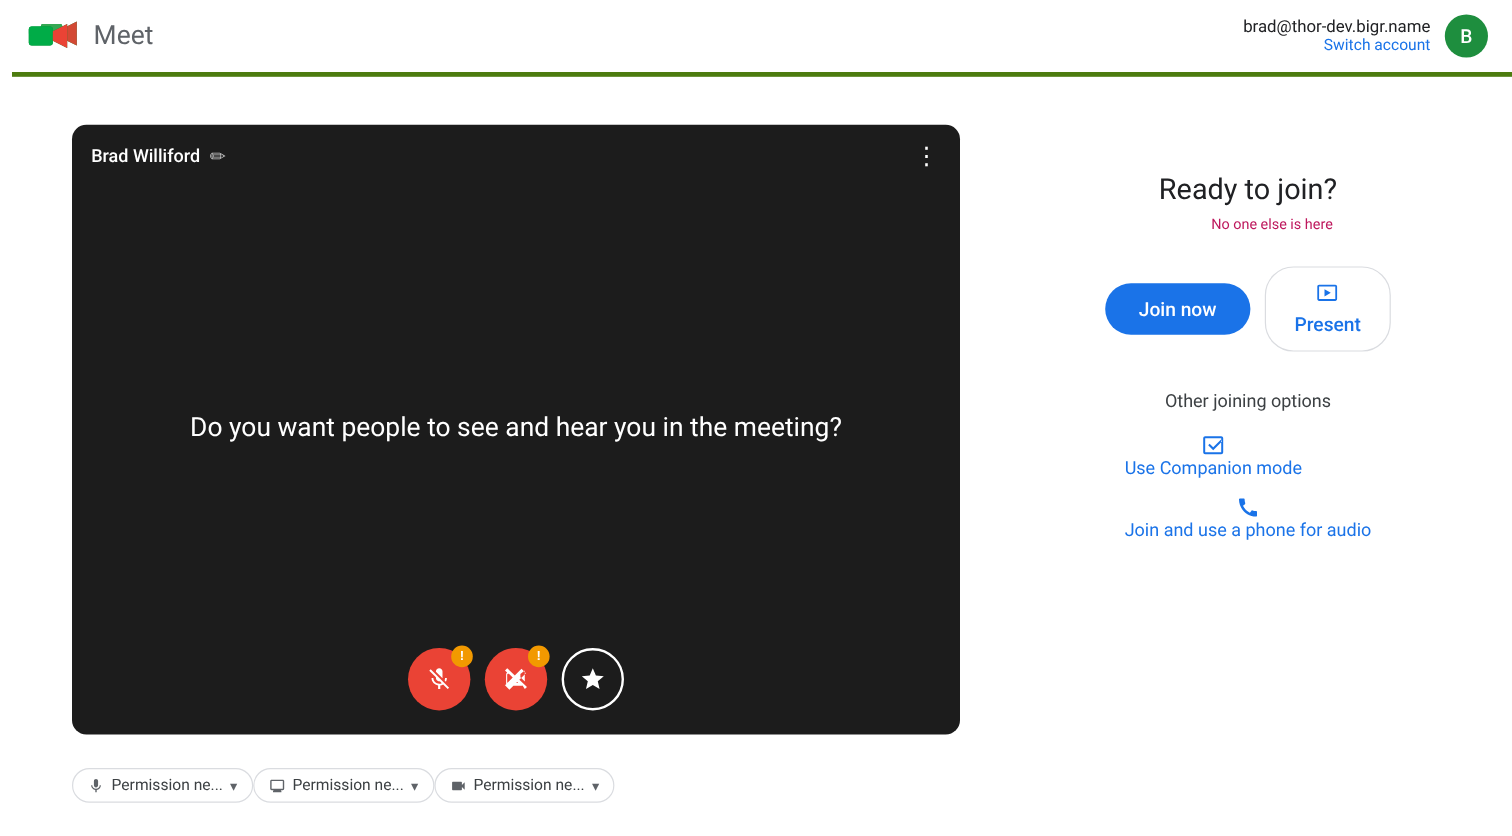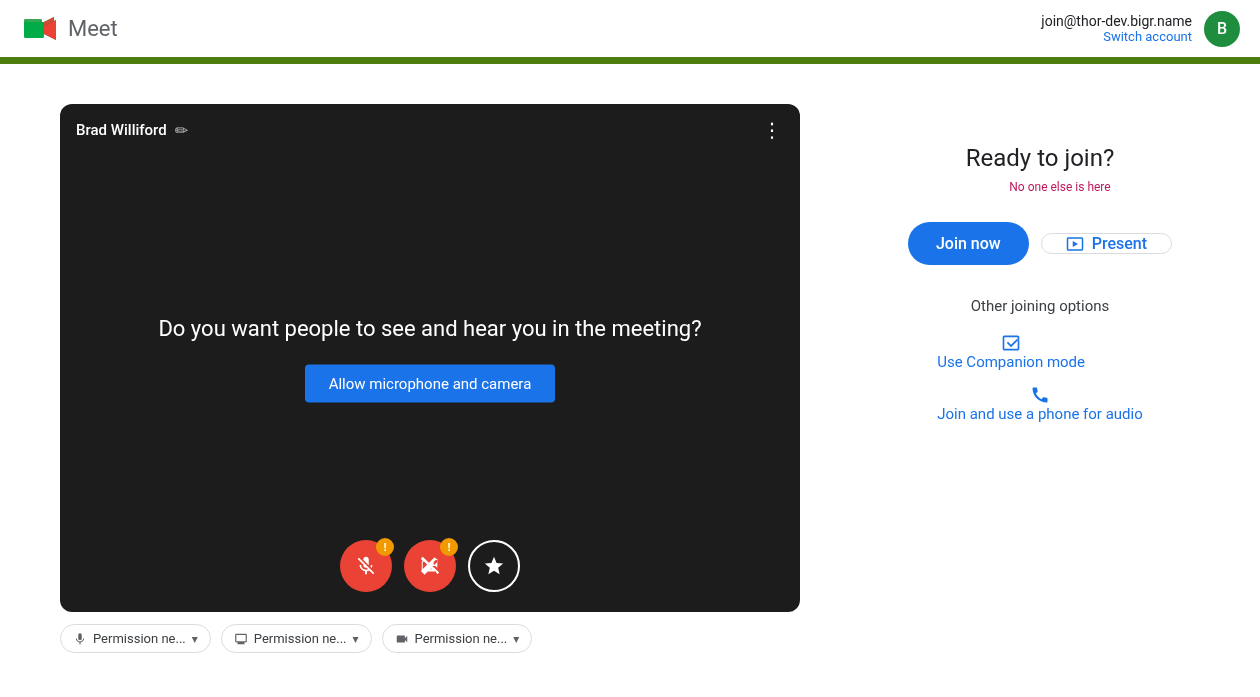--- a/index.html
+++ b/index.html
@@ -12,21 +12,22 @@
       overflow: hidden;
     }
 
     
     .header {
       display: flex;
       align-items: center;
       justify-content: space-between;
       padding: 8px 20px;
       height: 64px;
-      border-bottom: 7px solid #4d7c0f;
+      border-bottom: 4px solid #4d7c0f;
+      margin-left: 10px;
     }
     .logo-area {
       display: flex;
       align-items: center;
       gap: 8px;
     }
     .logo-icon {
       width: 40px;
       height: 40px;
     }
@@ -187,22 +188,21 @@
       font-size: 11px;
       font-weight: bold;
       display: flex;
       align-items: center;
       justify-content: center;
     }
 
     
     .permission-bar {
       display: flex;
-      gap: 10px;
-      margin-top: 0;
+      margin-top: 16px;
     }
     .permission-chip {
       display: flex;
       align-items: center;
       gap: 6px;
       border: 1px solid #dadce0;
       border-radius: 20px;
       padding: 6px 12px;
       font-size: 13px;
       color: #3c4043;
@@ -252,25 +252,26 @@
       font-family: inherit;
     }
     .present-btn {
       display: flex;
       align-items: center;
       gap: 8px;
       background: #fff;
       color: #1a73e8;
       border: 1px solid #dadce0;
       border-radius: 24px;
-      padding: 0 24px;
+      padding: 12px 24px;
       font-size: 16px;
       font-weight: 500;
       cursor: pointer;
       font-family: inherit;
+      flex-direction: column;
     }
     .other-options-title {
       font-size: 15px;
       color: #3c4043;
       margin-bottom: 18px;
     }
     .other-options {
       display: flex;
       flex-direction: column;
       gap: 14px;
@@ -312,21 +313,21 @@
         <polygon points="24,14 36,8 36,28 24,22" fill="#00832d"></polygon>
         <rect x="4" y="10" width="20" height="16" rx="2.5" fill="#00ac47"></rect>
         <polygon points="24,14 36,8 36,28 24,22" fill="#ea4335"></polygon>
         <rect x="4" y="10" width="20" height="8" rx="2.5" fill="#00ac47" opacity="0.5"></rect>
       </g>
     </svg>
     <span class="logo-text">Meet</span>
   </div>
   <div class="user-area">
     <div class="user-info">
-      <div class="user-email">join@thor-dev.bigr.name</div>
+      <div class="user-email">brad@thor-dev.bigr.name</div>
       <div class="switch-account">Switch account</div>
     </div>
     <div class="avatar">B</div>
   </div>
 </header>
 
 <div class="main-content">
 
   <div class="video-panel">
     <div class="video-container">
@@ -334,21 +335,20 @@
       <div class="video-top-bar">
         <div class="video-name">
           <span>Brad Williford</span>
           <span class="edit-icon">✏</span>
         </div>
         <span class="more-icon">⋮</span>
       </div>
 
       <div class="video-center-content">
         <div class="video-question">Do you want people to see and hear you in the meeting?</div>
-        <button class="allow-btn">Allow microphone and camera</button>
       </div>
 
       <div class="video-controls">
 
         <button class="control-btn red">
           <svg width="22" height="22" viewBox="0 0 24 24" fill="white">
             <path d="M19 11h-1.7c0 .74-.16 1.43-.43 2.05l1.23 1.23c.56-.98.9-2.09.9-3.28zm-4.02.17c0-.06.02-.11.02-.17V5c0-1.66-1.34-3-3-3S9 3.34 9 5v.18l5.98 5.99zM4.27 3L3 4.27l6.01 6.01V11c0 1.66 1.33 3 2.99 3 .22 0 .44-.03.65-.08l1.66 1.66c-.71.33-1.5.52-2.31.52-2.76 0-5.3-2.1-5.3-5.1H5c0 3.41 2.72 6.23 6 6.72V21h2v-3.28c.91-.13 1.77-.45 2.54-.9L19.73 21 21 19.73 4.27 3z"></path>
           </svg>
           <span class="warning-badge">!</span>
         </button>

